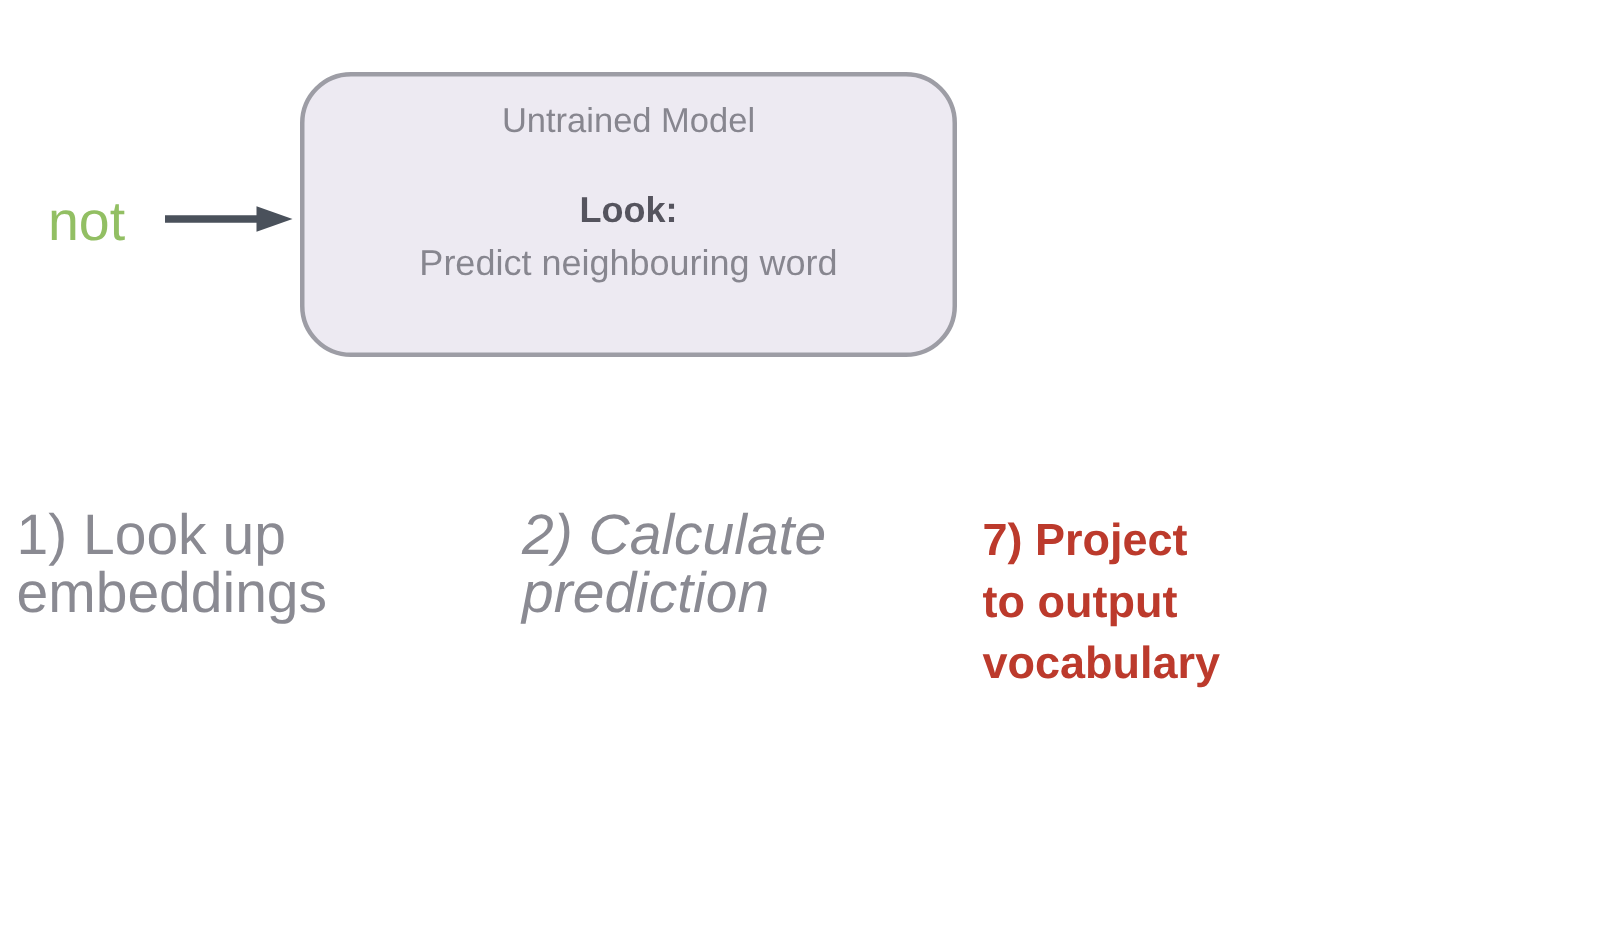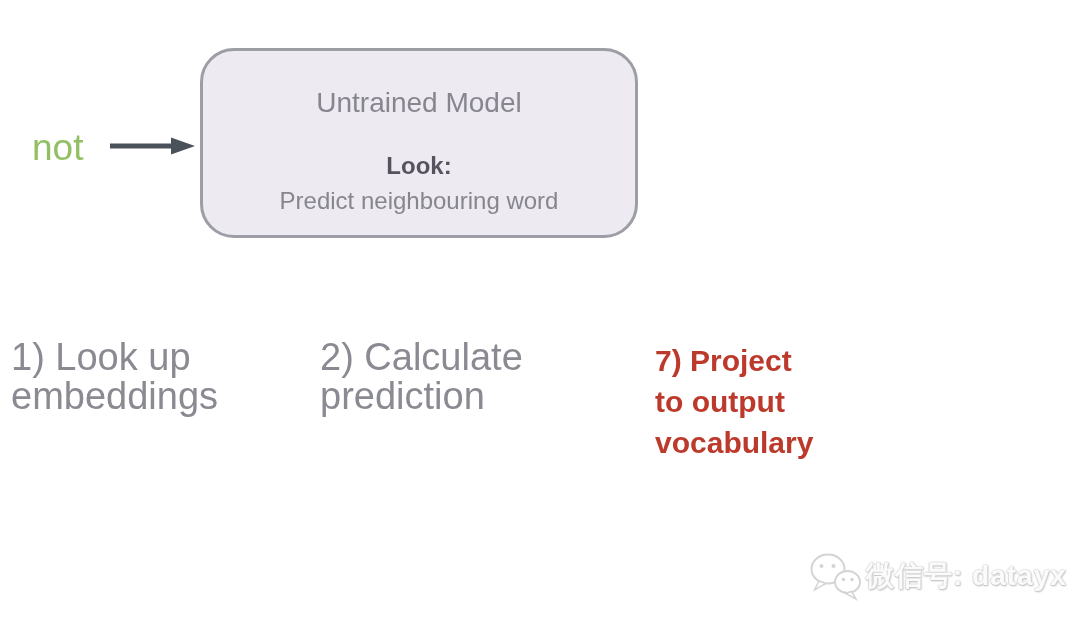--- a/index.html
+++ b/index.html
@@ -32,22 +32,22 @@
     height: 190px;
     background: var(--box-fill);
     border: 3px solid var(--box-border);
     border-radius: 34px;
     display: flex;
     flex-direction: column;
     align-items: center;
     text-align: center;
   }
   .box-title {
-    margin-top: 36px;
-    font-size: 28px;
+    margin-top: 16px;
+    font-size: 23px;
     color: var(--text-gray);
   }
   .box-task-label {
     margin-top: 33px;
     font-size: 24px;
     font-weight: bold;
     color: var(--text-dark);
   }
   .box-task-desc {
     margin-top: 7px;
@@ -72,21 +72,21 @@
   .arrow polygon { fill: var(--arrow-gray); }
 
   .step {
     position: absolute;
     white-space: pre-line;
     font-size: 38px;
     line-height: 39px;
     color: var(--step-gray);
   }
   .step-1 { left: 11px;  top: 338px; }
-  .step-2 { left: 320px; top: 338px; }
+  .step-2 { left: 348px; top: 338px; font-style: italic; }
   .step-3 {
     left: 655px;
     top: 340px;
     font-size: 30px;
     line-height: 41px;
     font-weight: bold;
     color: var(--accent-red);
   }
 
   .note {
@@ -141,27 +141,14 @@
 embeddings</div>
 
   <div class="step step-2">2) Calculate
 prediction</div>
 
   <div class="step step-3">7) Project
 to output
 vocabulary</div>
 
 
-  <div class="watermark">
-    <svg class="wm-icon" width="52" height="50" viewBox="0 0 52 50">
-      <ellipse cx="19" cy="18" rx="16.5" ry="14.5" fill="#ffffff" stroke="#d4d4d4" stroke-width="2"></ellipse>
-      <path d="M10 30 L5.5 39 L17 32.5 Z" fill="#ffffff" stroke="#d4d4d4" stroke-width="1.5"></path>
-      <circle cx="12.5" cy="15" r="2" fill="#d4d4d4"></circle>
-      <circle cx="24.5" cy="15" r="2" fill="#d4d4d4"></circle>
-      <ellipse cx="38.5" cy="31" rx="12.5" ry="11" fill="#ffffff" stroke="#d4d4d4" stroke-width="2"></ellipse>
-      <path d="M42.5 40.5 L47 48 L36.5 42.5 Z" fill="#ffffff" stroke="#d4d4d4" stroke-width="1.5"></path>
-      <circle cx="34.5" cy="28.5" r="1.7" fill="#d4d4d4"></circle>
-      <circle cx="43" cy="28.5" r="1.7" fill="#d4d4d4"></circle>
-    </svg>
-    <span class="wm-text">微信号: datayx</span>
-  </div>
 
 </div>
 
 </body></html>

